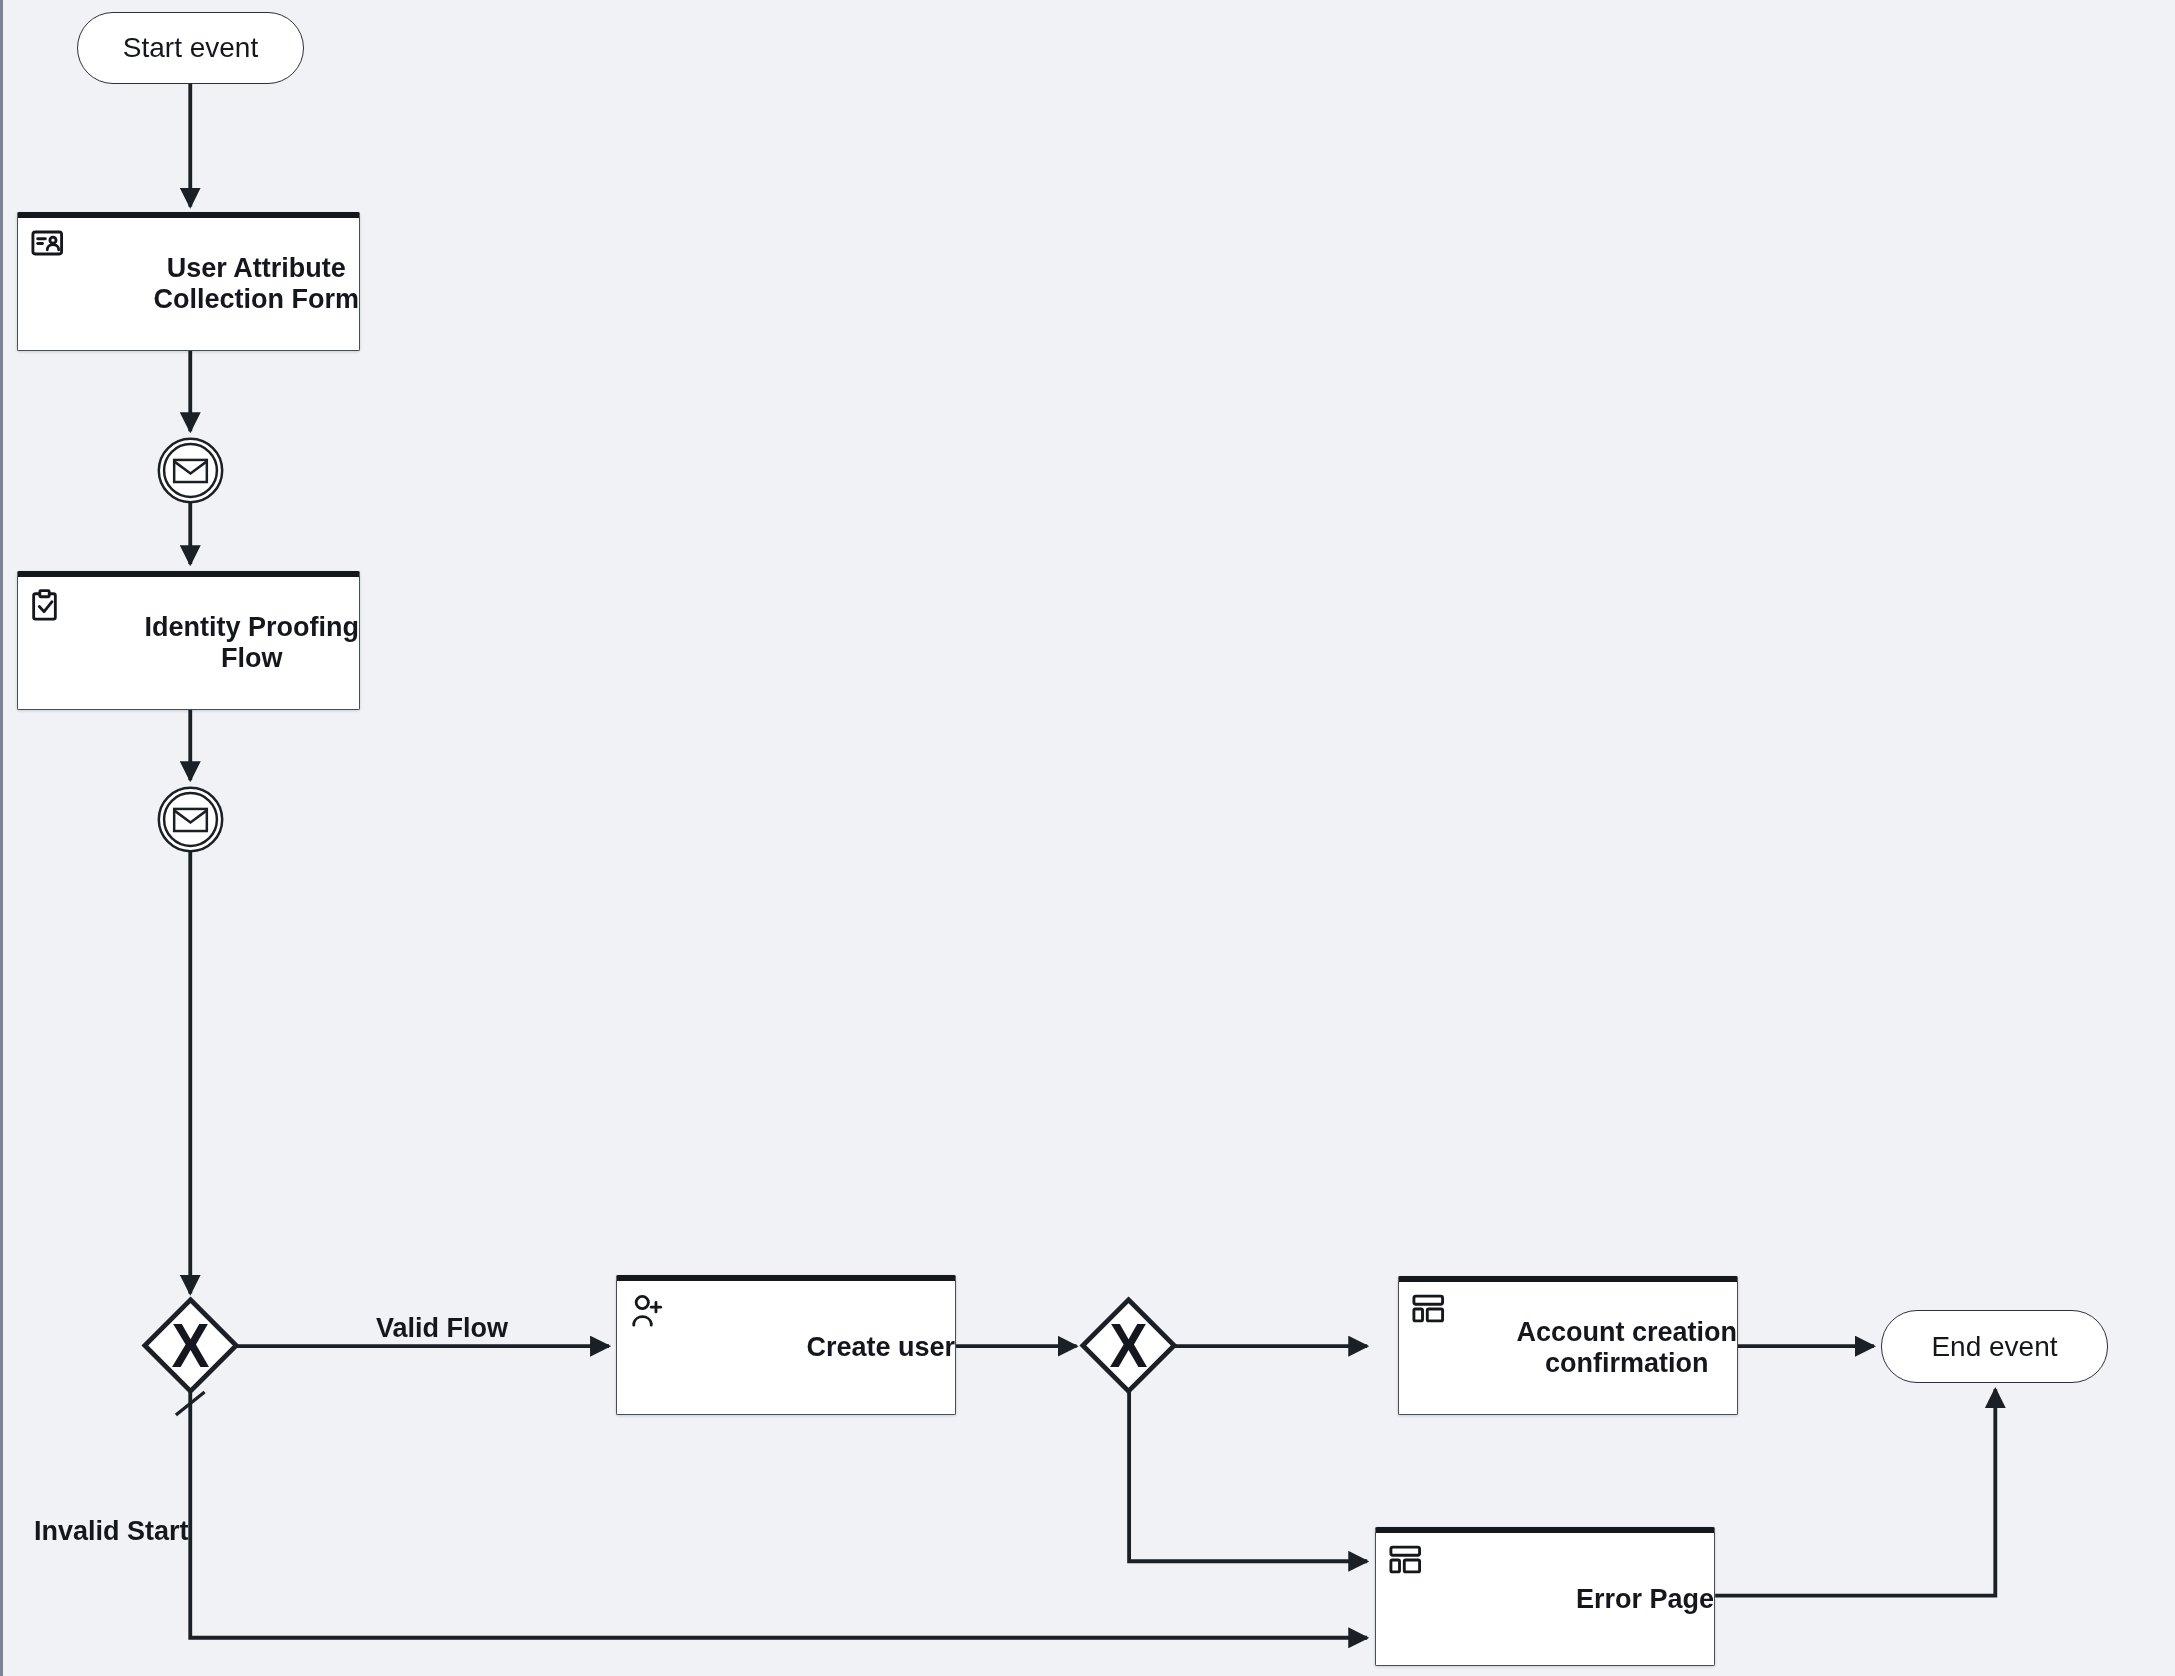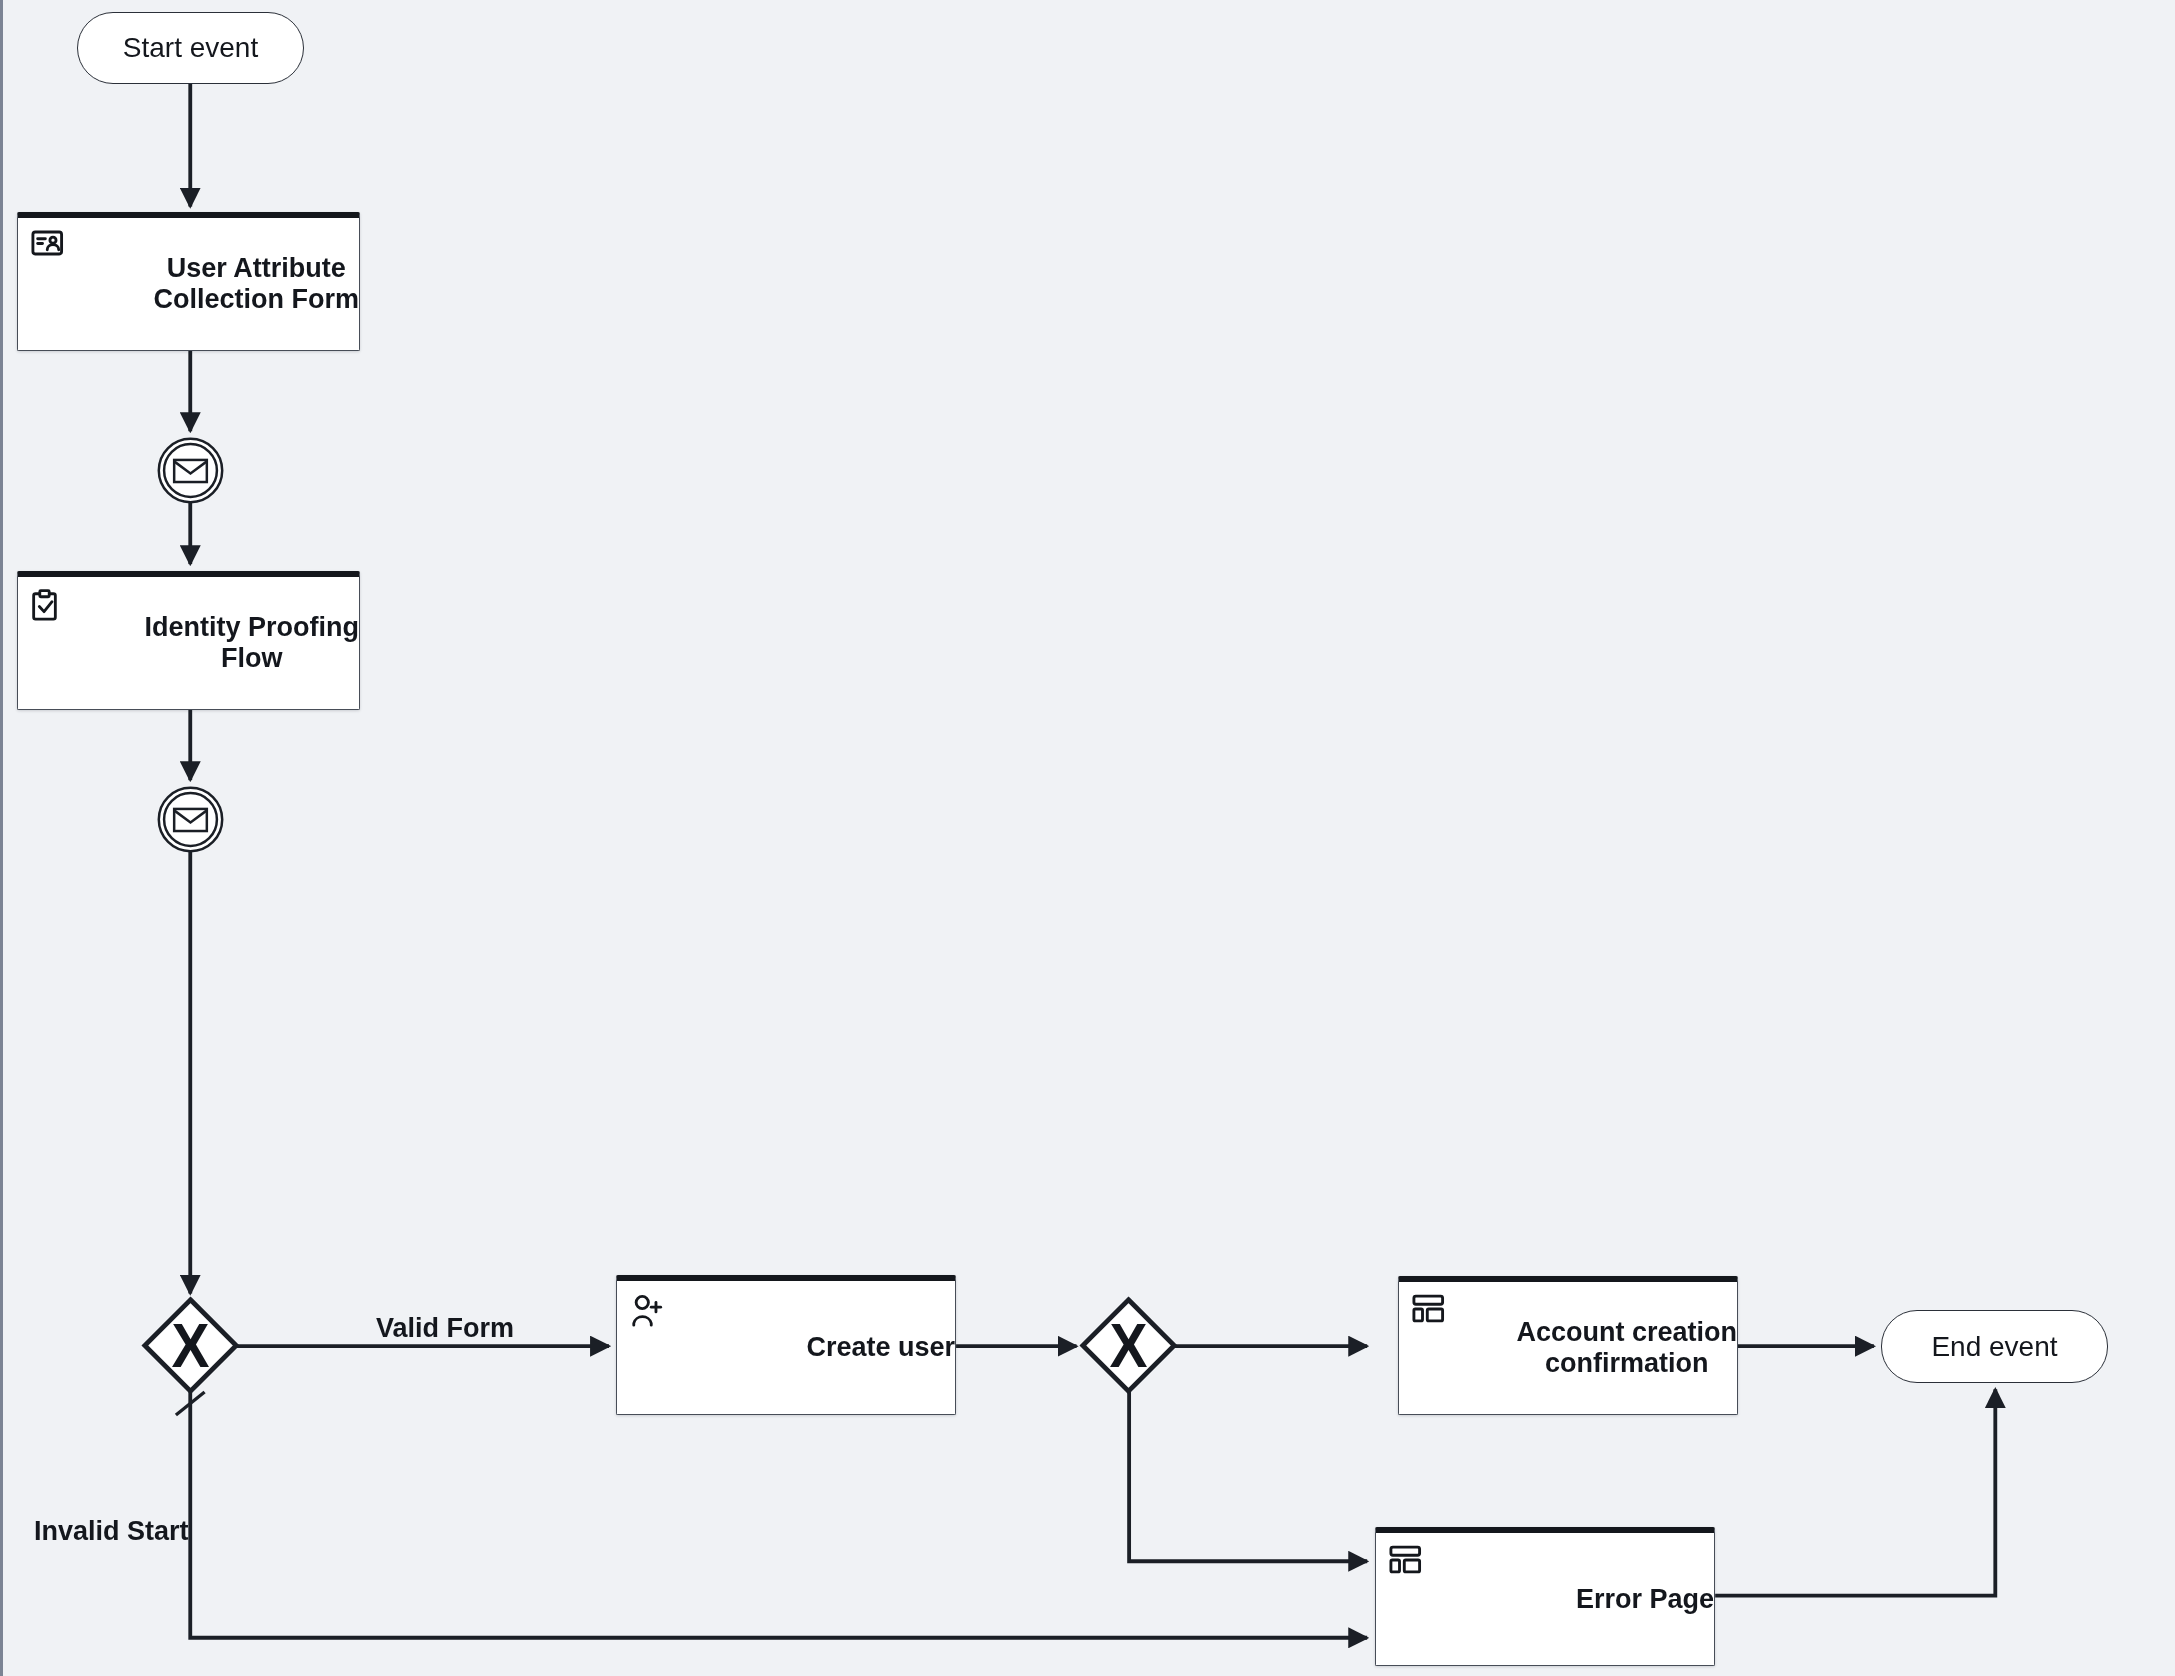--- a/index.html
+++ b/index.html
@@ -180,17 +180,17 @@
     <span class="task-icon">
       <svg width="32.5" height="29" viewBox="0 0 34 30">
         <rect class="icon-stroke icon-fill-white" x="2" y="2" width="30" height="8.5" rx="2"></rect>
         <rect class="icon-stroke icon-fill-white" x="2" y="15.5" width="9" height="12.5" rx="1.5"></rect>
         <rect class="icon-stroke icon-fill-white" x="16" y="15.5" width="16" height="12.5" rx="1.5"></rect>
       </svg>
     </span>
     <div class="task-label">Error Page</div>
   </div>
 
-  <div class="edge-label" style="left:376px;top:1313px;">Valid Form</div>
+  <div class="edge-label" style="left:376px;top:1313px;">Valid Flow</div>
   <div class="edge-label" style="left:34px;top:1516px;">Invalid Start</div>
 
 </div>
 
 
 </body></html>

